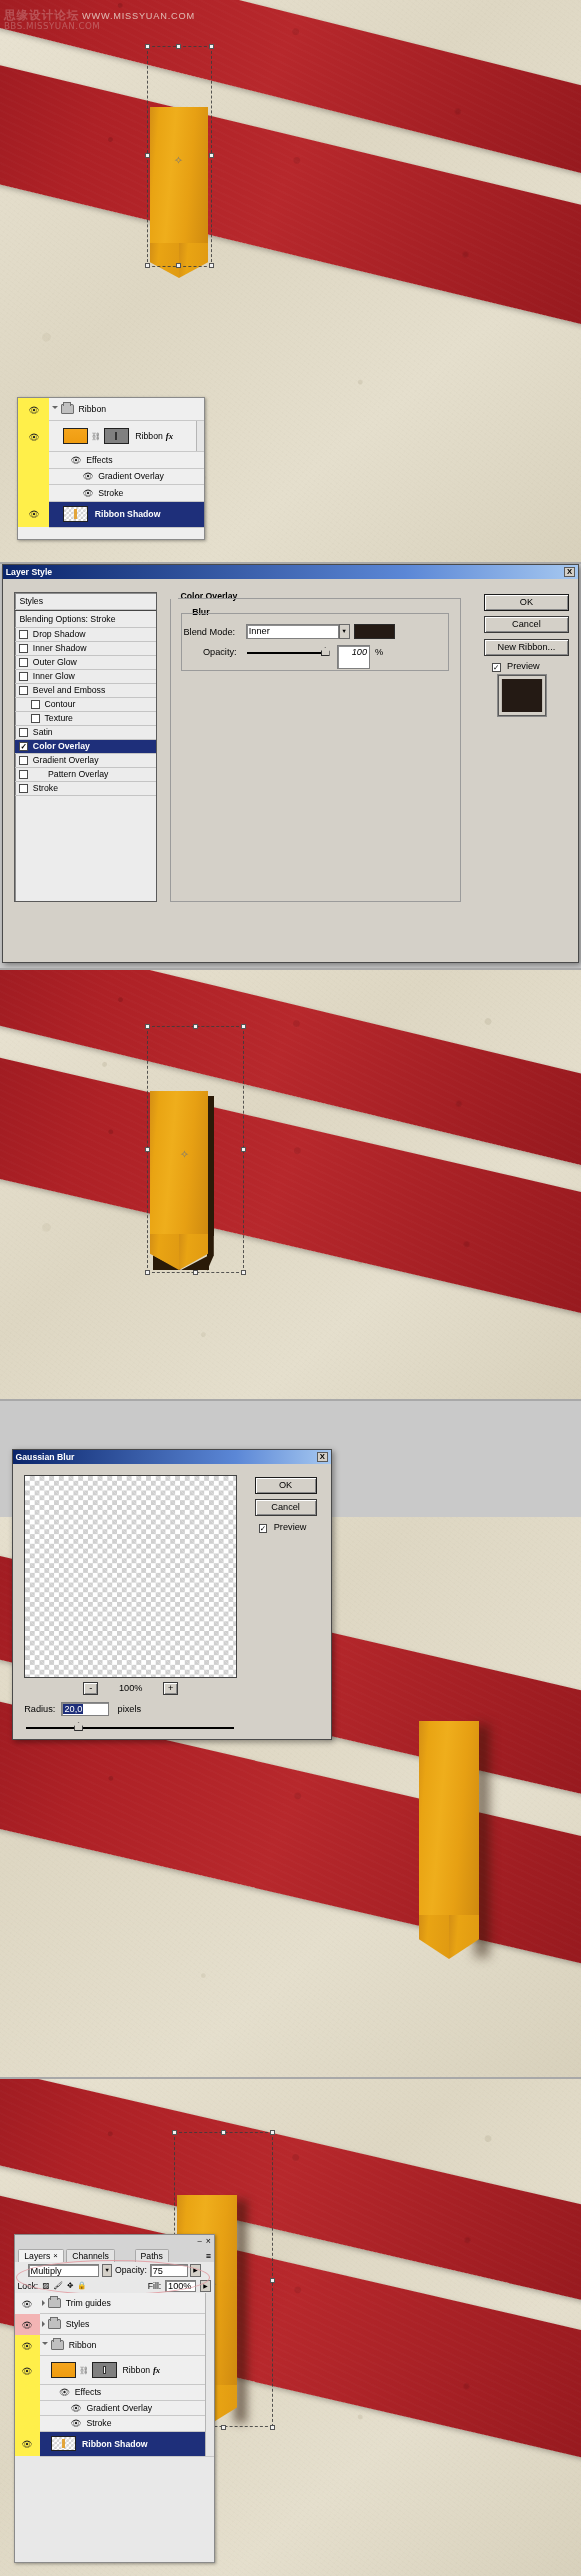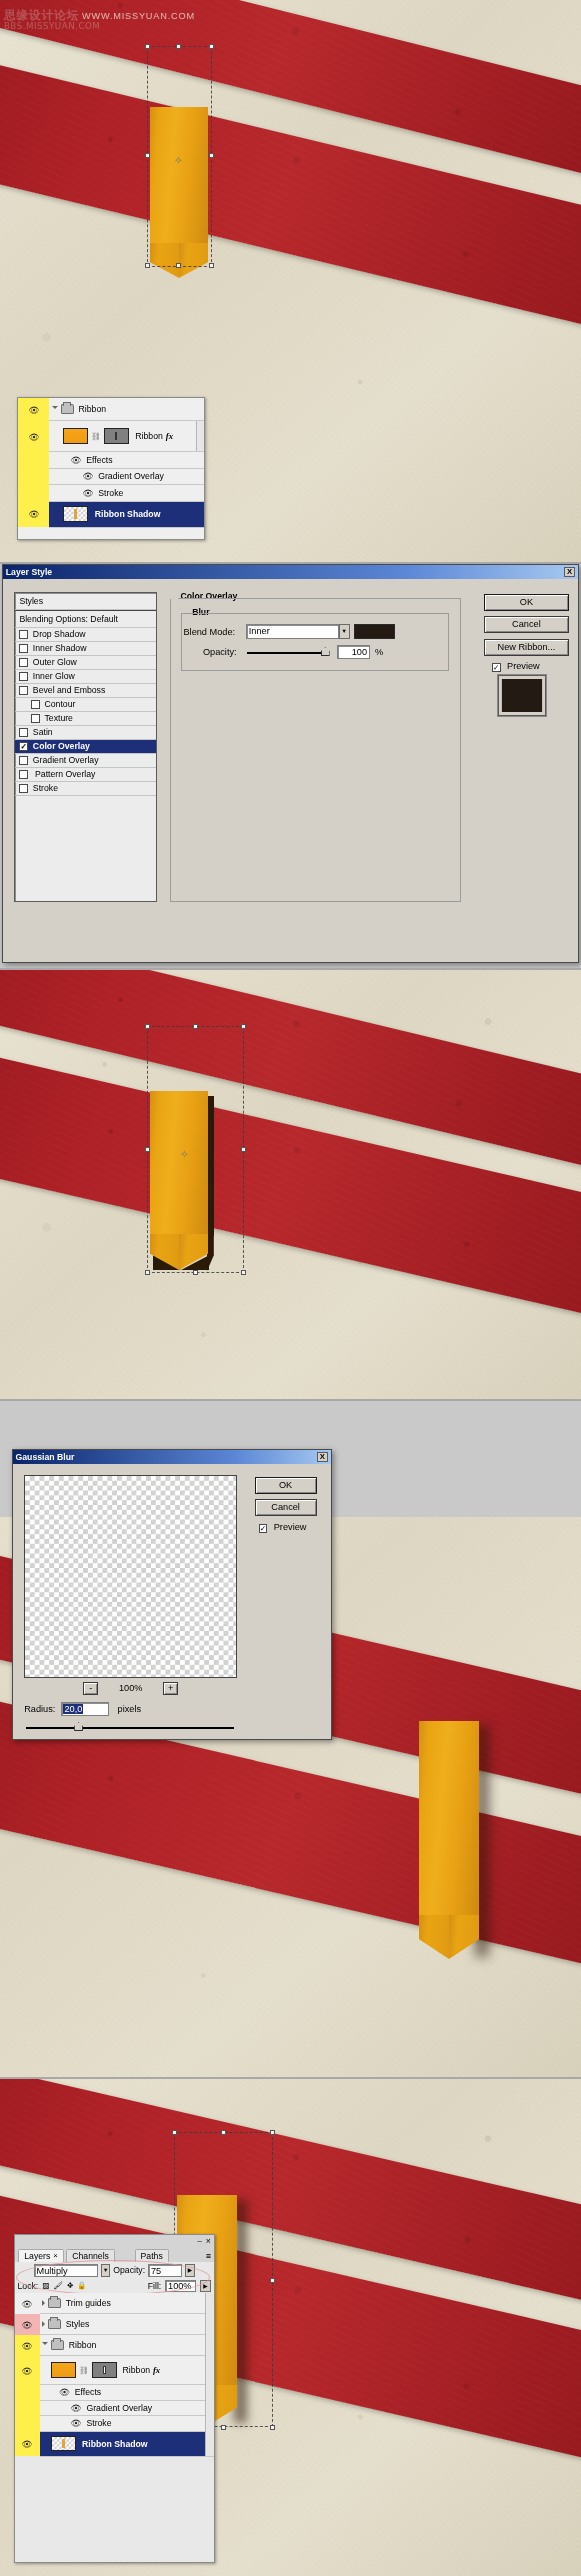--- a/index.html
+++ b/index.html
@@ -258,21 +258,21 @@
       <div class="dlg-title">
         <span>Layer Style</span>
         <span class="closebox">X</span>
       </div>
 
       <div class="listbox" style="position:absolute;left:11.6px;top:27px;width:143px;height:310px;">
         <div class="li hdr" style="height:17.4px;">
             <span>Styles</span>
           </div>
         <div class="li" style="height:17.4px;border-top:1.9px solid #444;">
-            <span>Blending Options: Default</span>
+            <span>Blending Options: Stroke</span>
           </div>
 
         <div class="li">
             <span class="cbx"></span>
             <span style="margin-left:4.8px;">Drop Shadow</span>
           </div>
         <div class="li">
             <span class="cbx"></span>
             <span style="margin-left:4.8px;">Inner Shadow</span>
           </div>
@@ -303,21 +303,21 @@
         <div class="li active">
             <span class="cbx">✓</span>
             <span style="margin-left:4.8px;">Color Overlay</span>
           </div>
         <div class="li">
             <span class="cbx"></span>
             <span style="margin-left:4.8px;">Gradient Overlay</span>
           </div>
         <div class="li">
             <span class="cbx"></span>
-            <span style="margin-left:0;padding-left:7px;">Pattern Overlay</span>
+            <span style="margin-left:20px;">Pattern Overlay</span>
           </div>
         <div class="li">
             <span class="cbx"></span>
             <span style="margin-left:4.8px;">Stroke</span>
           </div>
       </div>
 
       <div style="position:absolute;left:167px;top:27px;width:291px;height:310px;">
         <div class="grplbl" style="left:7.7px;top:-1px;">Color Overlay</div>
         <div class="grpbox" style="left:0;top:5.8px;right:0;bottom:0;border-top:1px solid #9b9b9b;"></div>
@@ -331,21 +331,21 @@
         <div class="txtin" style="position:absolute;left:76px;top:32px;width:93px;height:14.5px;line-height:13.6px;">
           <span>Inner</span>
         </div>
         <div class="spinner" style="position:absolute;left:169px;top:32px;height:14.5px;">▼</div>
         <div style="position:absolute;left:184px;top:32px;width:41px;height:14.5px;background:#241a14;border:1px solid #2a2a2a;"></div>
 
         <div style="position:absolute;left:33px;top:55px;font-size:9.2px;">Opacity:</div>
         <div class="slider-track" style="position:absolute;left:77px;top:60px;width:79px;">
           <div class="slider-knob" style="left:74px;"></div>
         </div>
-        <div class="txtin" style="position:absolute;left:167px;top:53px;width:33px;height:14px;line-height:12.6px;text-align:right;">
+        <div class="txtin" style="position:absolute;left:167px;top:53px;width:33px;height:24px;line-height:12.6px;text-align:right;font-style:italic;">
           <span>100</span>
         </div>
         <div style="position:absolute;left:205px;top:55px;font-size:9.2px;">%</div>
       </div>
 
       <div class="btn default" style="position:absolute;left:481px;top:29px;width:85px;height:16.5px;line-height:14.5px;">
         <span>OK</span>
       </div>
       <div class="btn" style="position:absolute;left:481px;top:51px;width:85px;height:16.5px;line-height:14.5px;">
         <span>Cancel</span>
@@ -489,21 +489,21 @@
         </span>
         <span class="tab" style="margin-left:2.9px;">
           <span>Channels</span>
         </span>
         <span class="tab" style="margin-left:20px;">
           <span>Paths</span>
         </span>
         <span style="position:absolute;right:2.9px;bottom:1px;font-size:8.7px;">≡</span>
       </div>
 
-      <div style="display:flex;align-items:center;height:16.5px;padding:0 19px;gap:2.9px;background:#e8e8e8;">
+      <div style="display:flex;align-items:center;height:16.5px;padding:0 13px;gap:2.9px;background:#e8e8e8;">
         <div class="txtin" style="width:76px;height:13.6px;line-height:12.6px;">
           <span>Multiply</span>
         </div>
         <div class="spinner" style="height:13.6px;">▼</div>
         <span style="font-size:8.7px;">Opacity:</span>
         <div class="txtin" style="width:40px;height:13.6px;line-height:12.6px;">
           <span>75</span>
         </div>
         <div class="spinner" style="height:13.6px;">▶</div>
       </div>

